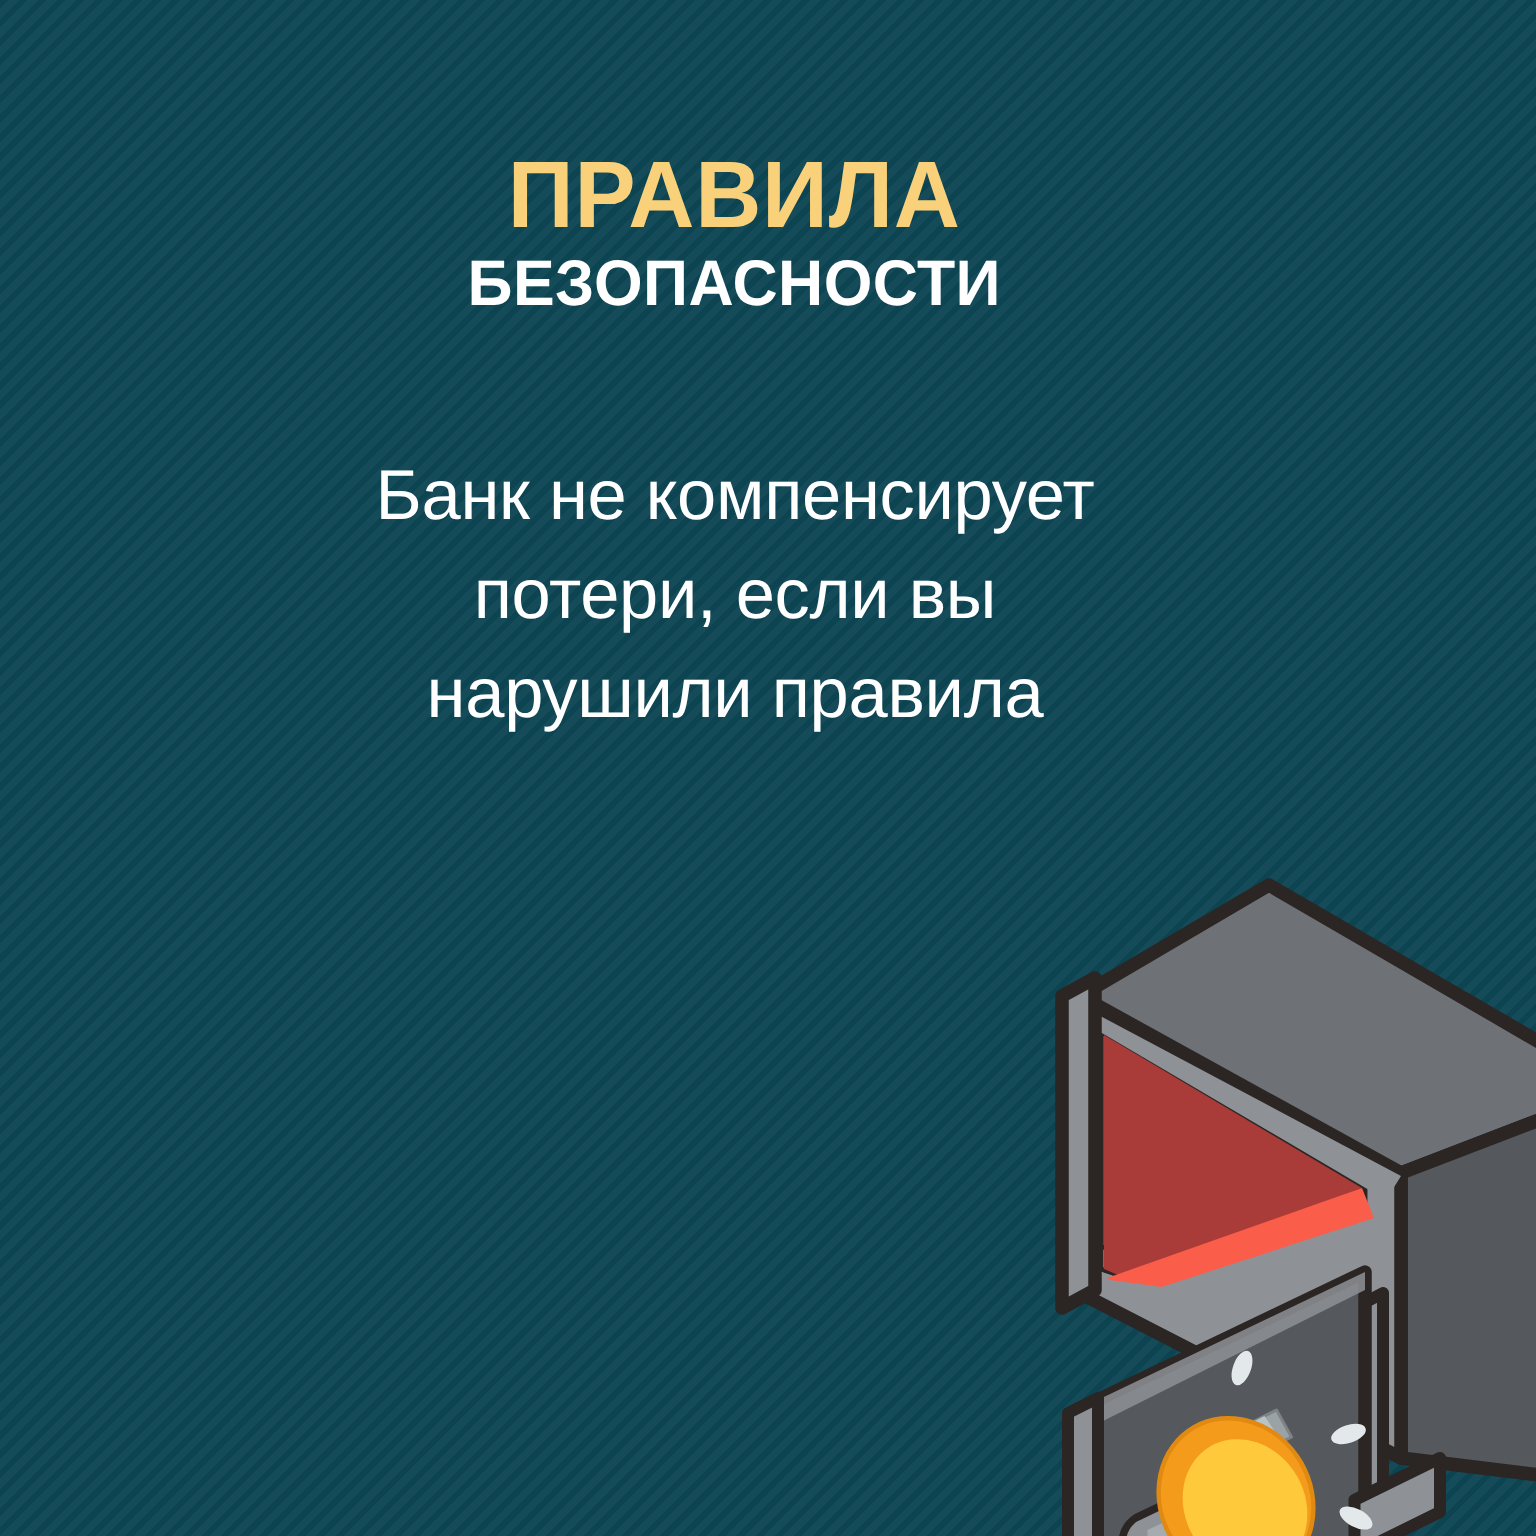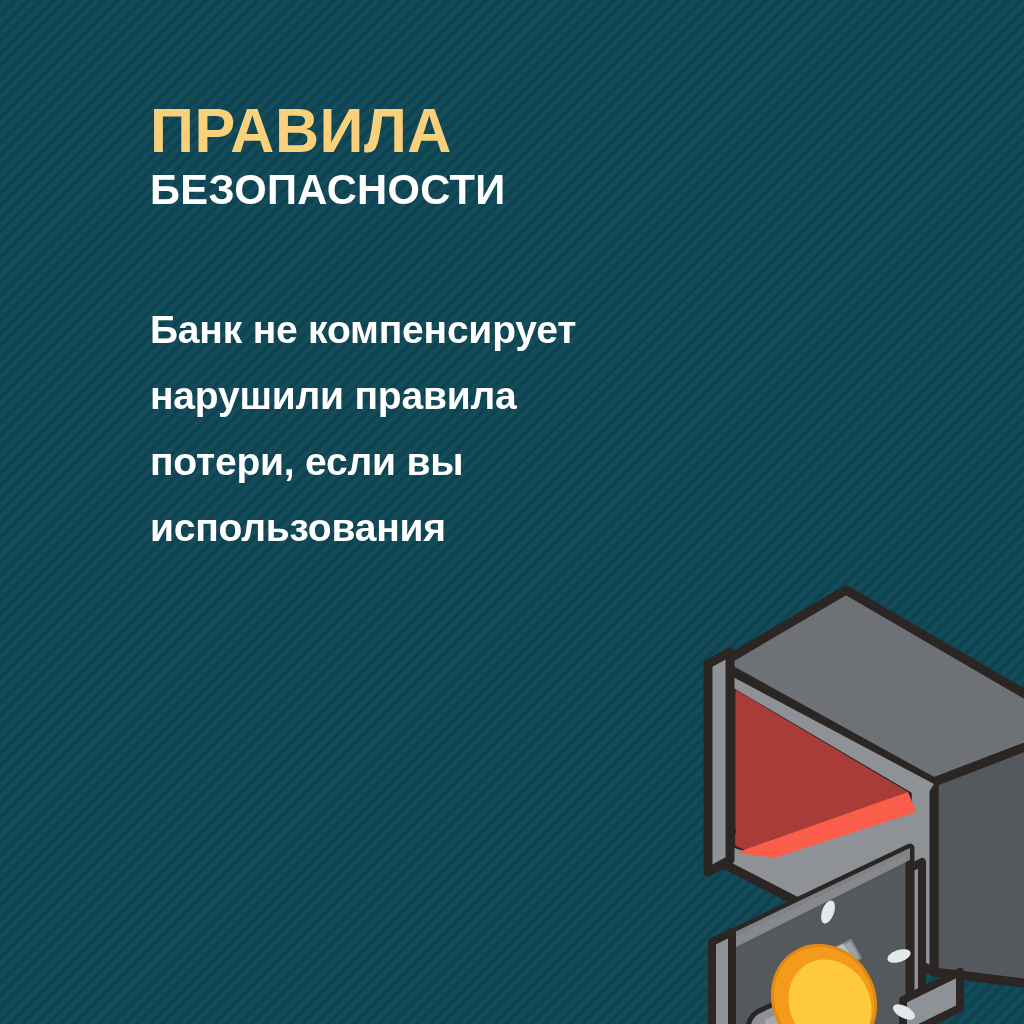--- a/index.html
+++ b/index.html
@@ -9,20 +9,21 @@
     background:#0d4452;
     position:relative;
   }
 
   
   #card {
     position:absolute; inset:0;
     width:1024px; height:1024px;
     background-color:#0d4452;
     overflow:hidden;
+    text-align:center;
   }
   #stripes {
     position:absolute; inset:0;
     background-image:repeating-linear-gradient(
         135deg,
         rgba(255,255,255,0.000) 0px,
         rgba(255,255,255,0.000) 4px,
         rgba(255,255,255,0.035) 4px,
         rgba(255,255,255,0.035) 9px);
     pointer-events:none;
@@ -62,23 +63,23 @@
   
   #body-block {
     position:absolute;
     left:150px;
     top:297px;
     width:680px;
   }
   .body-line {
     display:block;
     color:#ffffff;
-    font-size:39px;
+    font-size:47px;
     line-height:66px;
-    font-weight:bold;
+    font-weight:normal;
     letter-spacing:-0.2px;
     white-space:nowrap;
   }
 
   
   #safe-illustration {
     position:absolute;
     left:660px;
     top:560px;
     width:364px;
@@ -93,23 +94,22 @@
 
   <div id="stripes"></div>
 
   <div id="heading-block">
     <span id="title-main">ПРАВИЛА</span>
     <span id="title-sub">БЕЗОПАСНОСТИ</span>
   </div>
 
   <div id="body-block">
     <span class="body-line">Банк не компенсирует</span>
+    <span class="body-line">потери, если вы</span>
     <span class="body-line">нарушили правила</span>
-    <span class="body-line">потери, если вы</span>
-    <span class="body-line">использования</span>
   </div>
 
   <div id="safe-illustration">
     <svg viewBox="0 0 364 464" xmlns="http://www.w3.org/2000/svg">
       <defs>
         <clipPath id="clipFrame">
           <rect x="0" y="0" width="364" height="464"></rect>
         </clipPath>
       </defs>
 

